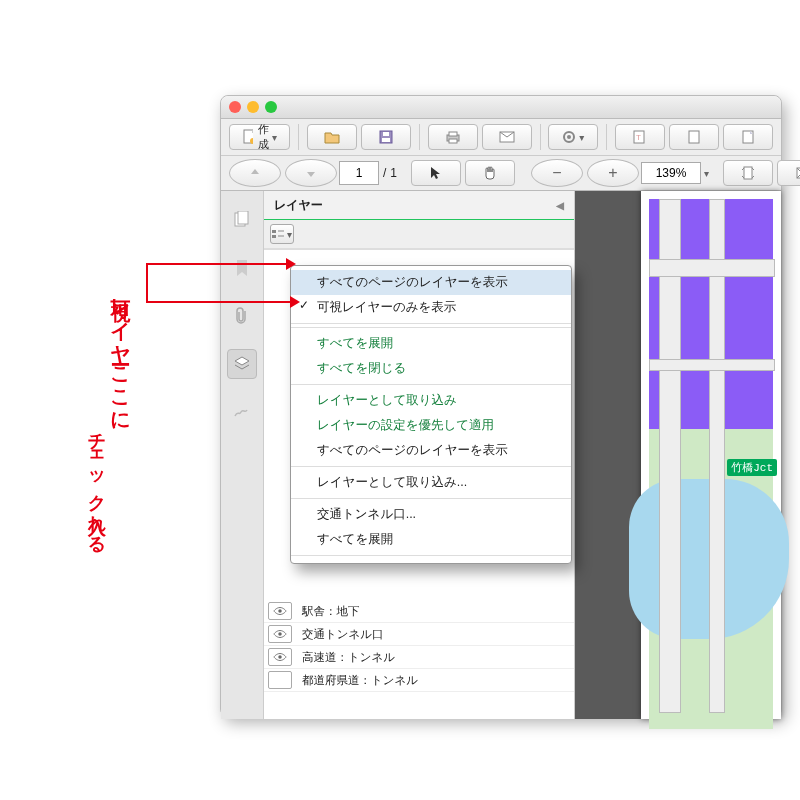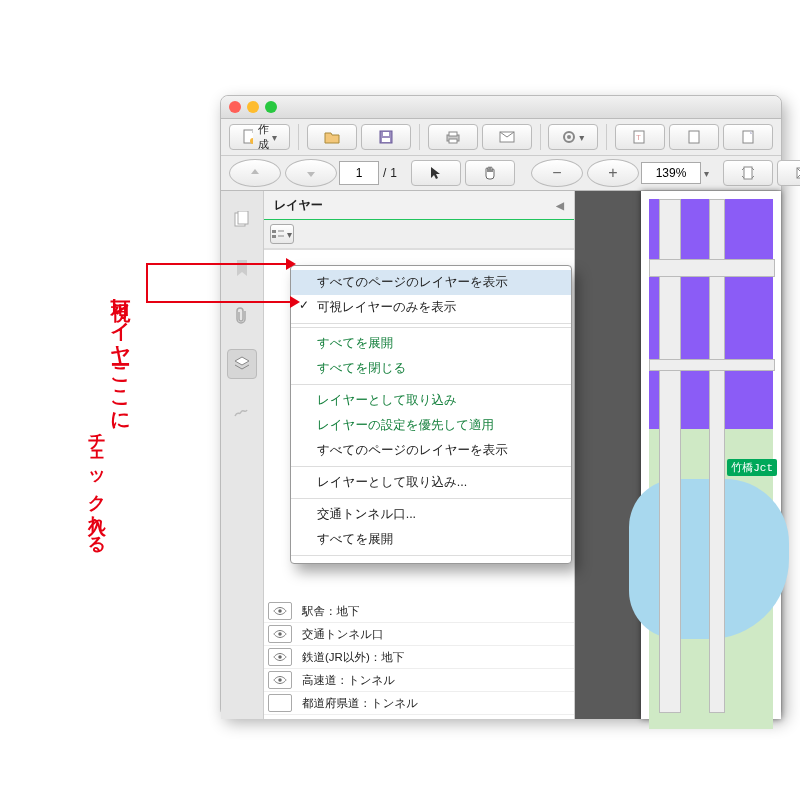--- a/index.html
+++ b/index.html
@@ -250,29 +250,20 @@
               </span>
               <span>交通トンネル口</span>
             </div>
             <div class="lrow">
               <span class="eye">
                 <svg viewBox="0 0 16 10">
                   <path d="M8 1C4 1 1 5 1 5s3 4 7 4 7-4 7-4-3-4-7-4z" fill="#fff" stroke="#666"></path>
                   <circle cx="8" cy="5" r="2" fill="#666"></circle>
                 </svg>
               </span>
-              <span>鉄道(JR以外)：地下</span>
-            </div>
-            <div class="lrow">
-              <span class="eye">
-                <svg viewBox="0 0 16 10">
-                  <path d="M8 1C4 1 1 5 1 5s3 4 7 4 7-4 7-4-3-4-7-4z" fill="#fff" stroke="#666"></path>
-                  <circle cx="8" cy="5" r="2" fill="#666"></circle>
-                </svg>
-              </span>
               <span>高速道：トンネル</span>
             </div>
             <div class="lrow">
               <span class="eye"></span>
               <span>都道府県道：トンネル</span>
             </div>
           </div>
       </div>
 
       <div class="content">

